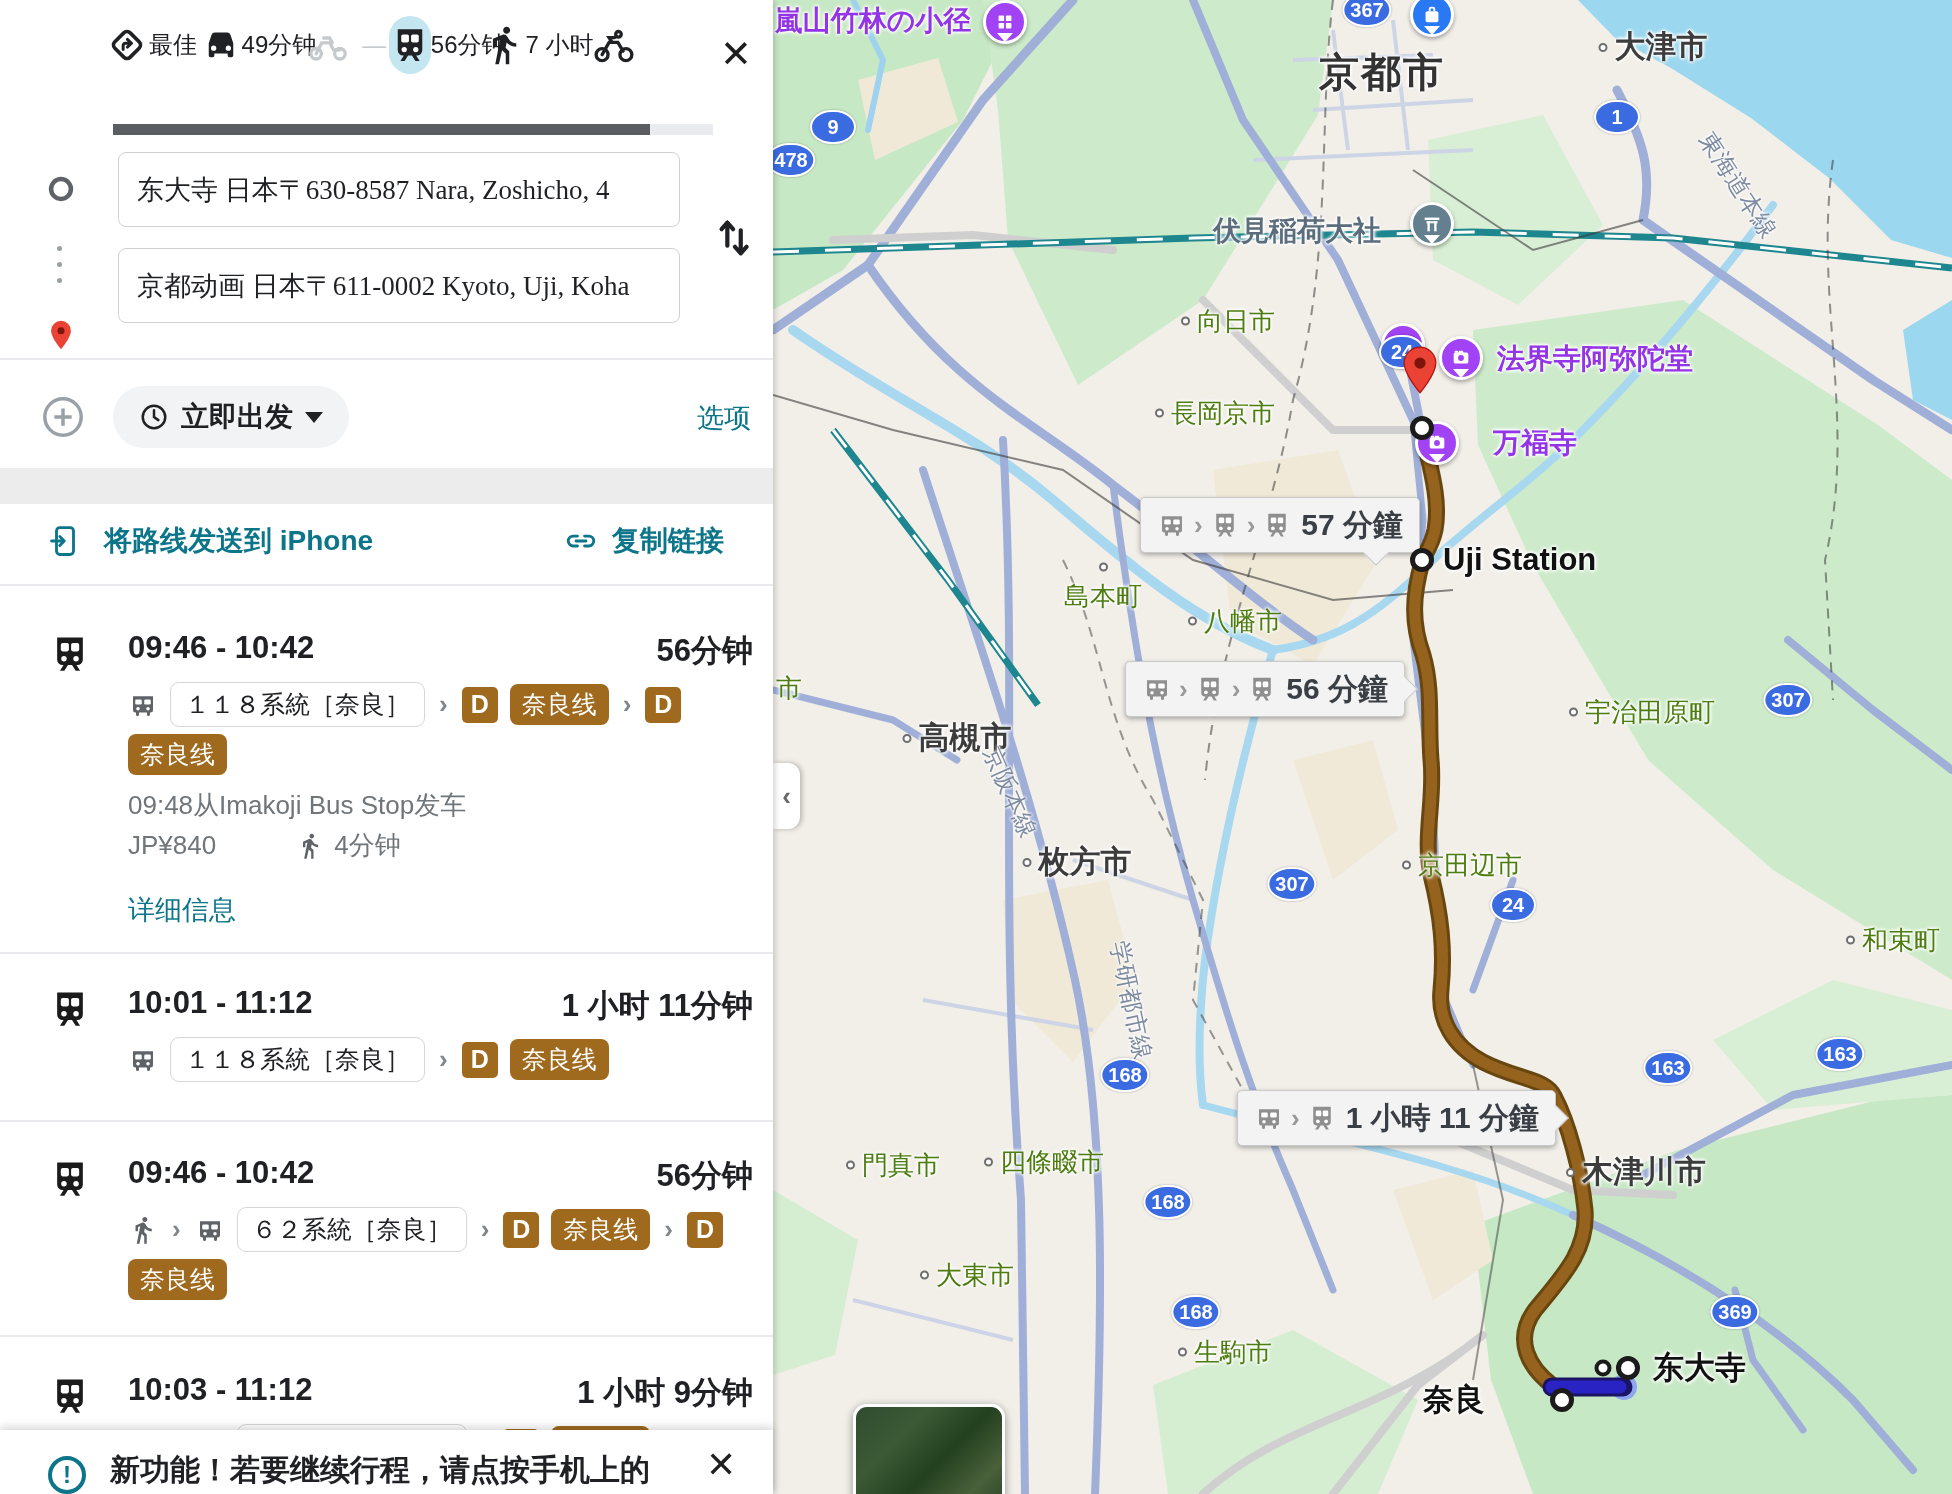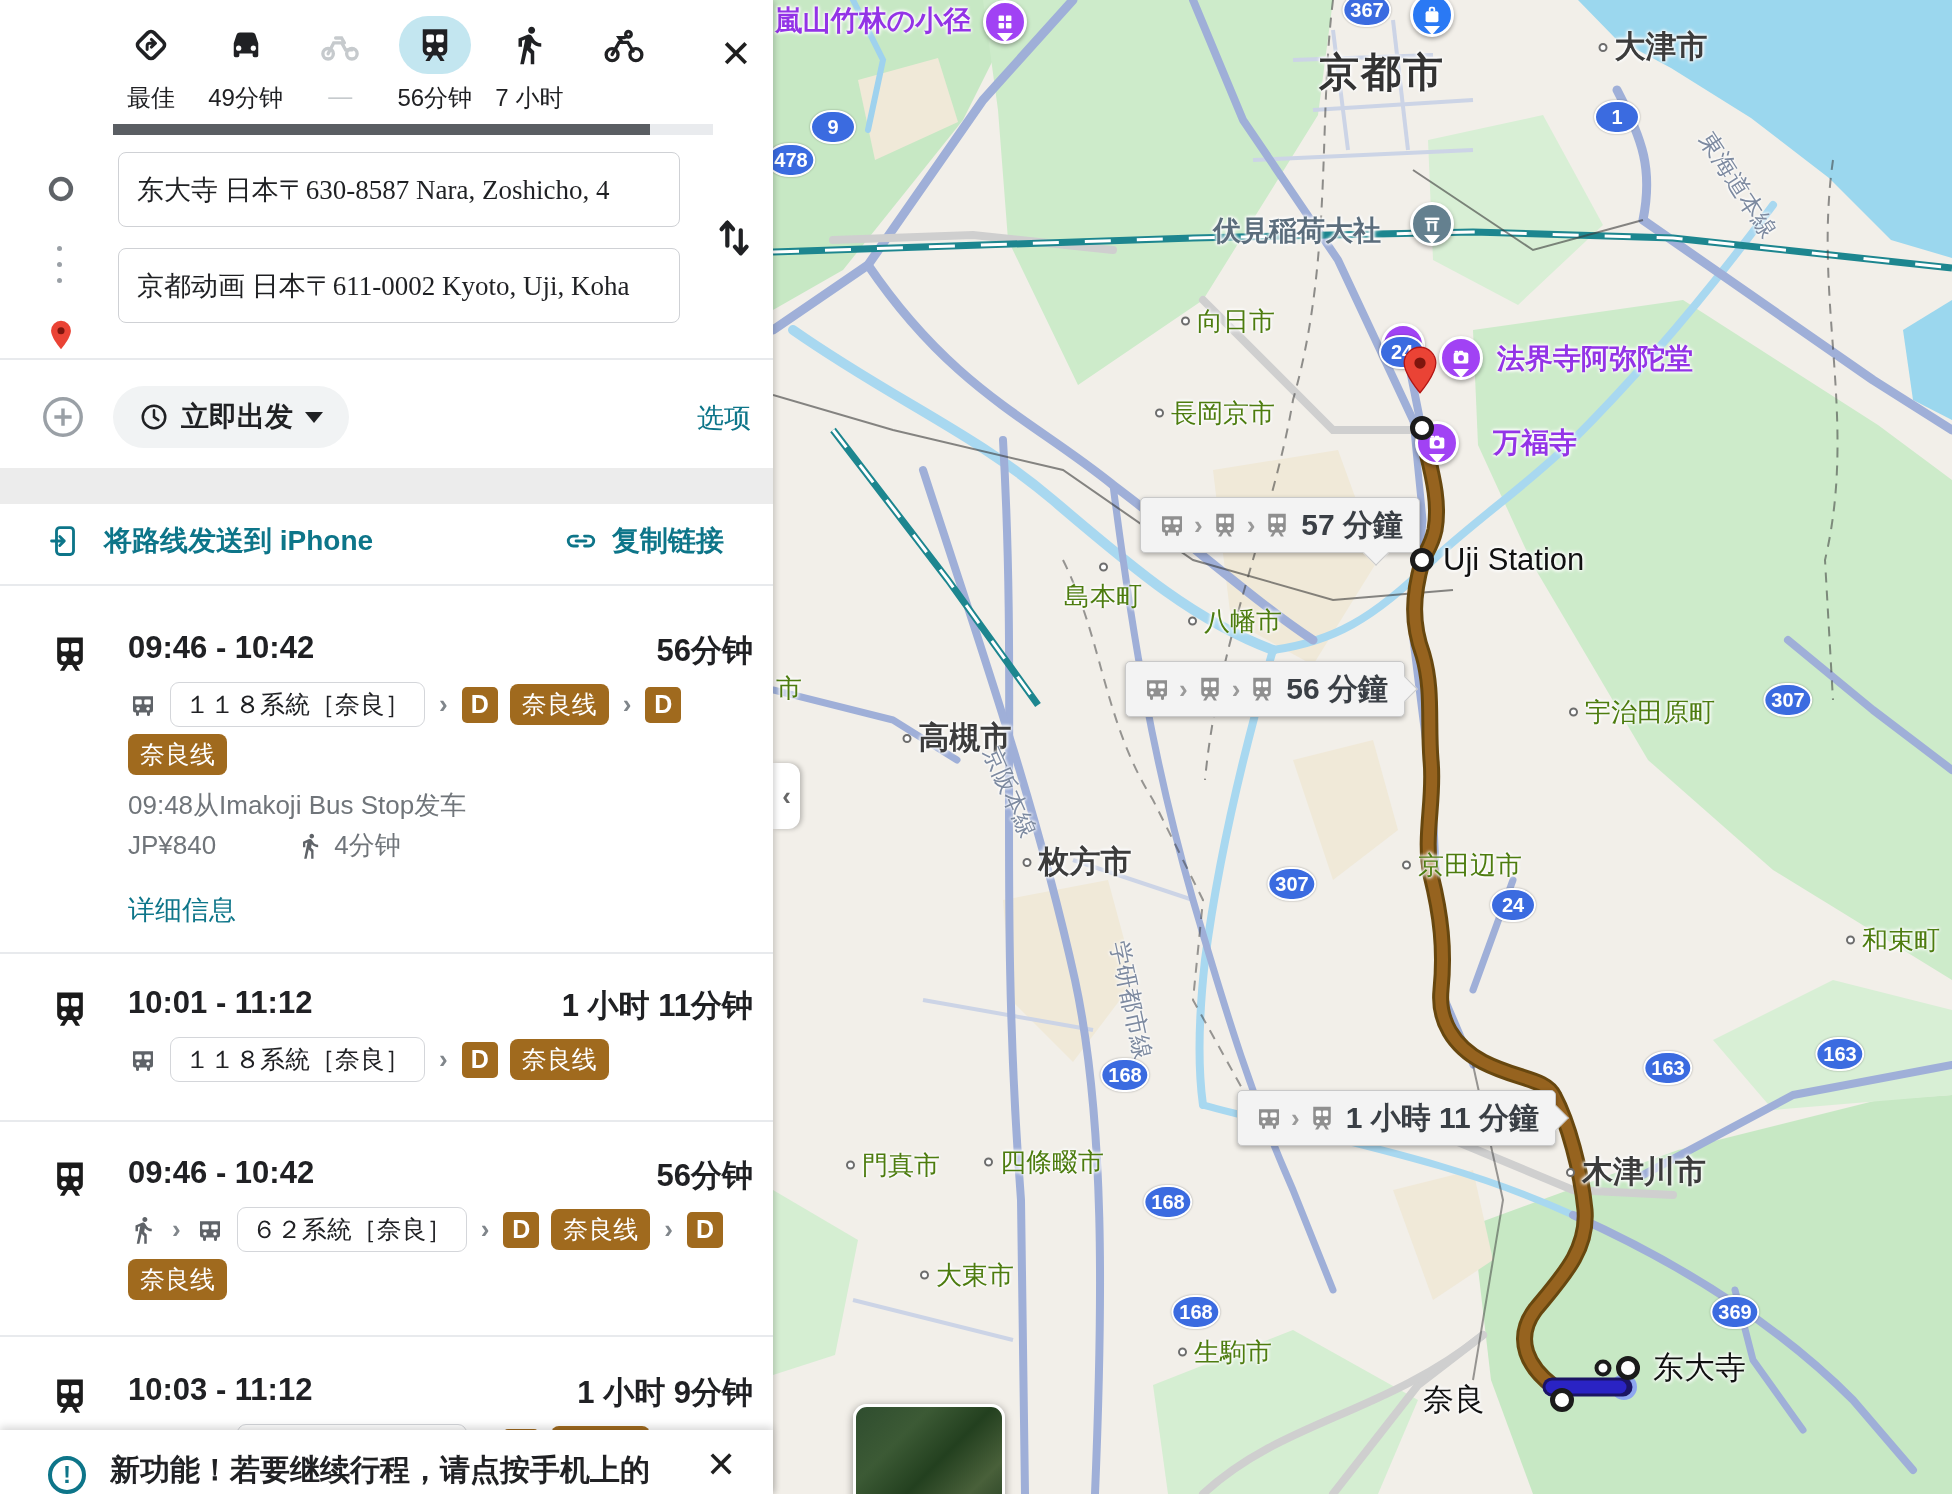--- a/index.html
+++ b/index.html
@@ -12,21 +12,21 @@
   .mlabel{position:absolute;transform:translate(-50%,-50%);display:flex;align-items:center;gap:7px;
     color:#4d7c0f;font-size:26px;white-space:nowrap;
     text-shadow:0 0 3px #fff,0 0 3px #fff,0 0 4px #fff,0 0 4px #fff;}
   .mlabel .cdot{width:9px;height:9px;border:2.5px solid #6d6d6d;background:#fff;border-radius:50%;flex:0 0 auto;}
   .city-big{font-size:31px;font-weight:700;color:#3c3c3c;}
   .city-huge{font-size:40px;font-weight:700;color:#333;letter-spacing:2px;}
   .purple{color:#9334e6;font-weight:600;font-size:28px;}
   .poi-gray{color:#5b6d7c;font-weight:600;font-size:28px;}
   .rail-label{position:absolute;color:#7d8aa0;font-size:24px;white-space:nowrap;font-weight:500;
     text-shadow:0 0 3px #fff,0 0 3px #fff,0 0 4px #fff;}
-  .station-label{color:#111;font-weight:400;font-size:31px;
+  .station-label{color:#111;font-weight:700;font-size:31px;
     text-shadow:0 0 3px #fff,0 0 4px #fff,0 0 4px #fff,0 0 5px #fff;}
   .stn-circle{position:absolute;width:24px;height:24px;background:#fff;border:5.5px solid #1b1b1b;border-radius:50%;transform:translate(-50%,-50%);}
   .stn-circle.sm{width:17px;height:17px;border-width:4.5px;}
   .shield{position:absolute;transform:translate(-50%,-50%);min-width:46px;height:34px;padding:0 6px;background:#3b6be0;
     border:2.5px solid #fff;border-radius:46%/50%;color:#fff;font-weight:700;font-size:20px;
     display:flex;align-items:center;justify-content:center;box-shadow:0 0 2px rgba(0,0,0,.35);}
   .bubble{position:absolute;background:#f3f3f3;border:1.5px solid #c9c9c9;border-radius:5px;
     box-shadow:0 2px 5px rgba(0,0,0,.3);display:flex;align-items:center;gap:9px;padding:0 16px;height:56px;}
   .bubble .bic{width:30px;height:30px;color:#8f8f8f;}
   .bubble .bchev{color:#9a9a9a;font-size:26px;font-weight:700;margin:0 -2px;}
@@ -43,21 +43,21 @@
   #sat{position:absolute;left:80px;top:1404px;width:152px;height:110px;border-radius:14px;border:3px solid #fff;
     box-shadow:0 2px 8px rgba(0,0,0,.4);
     background:linear-gradient(135deg,#2f4d2f 0%,#3c5a35 30%,#23401f 55%,#49603a 80%,#2c4527 100%);}
   #collapse{position:absolute;left:0;top:763px;width:27px;height:66px;background:#fff;border-radius:0 12px 12px 0;
     box-shadow:2px 0 5px rgba(0,0,0,.25);display:flex;align-items:center;justify-content:center;
     color:#676767;font-size:26px;font-weight:700;cursor:pointer;}
 
   
   #sidebar{position:absolute;left:0;top:0;width:773px;height:1494px;background:#fff;z-index:5;box-shadow:2px 0 6px rgba(0,0,0,.18);}
   #modes{position:absolute;left:105px;top:16px;width:565px;display:flex;justify-content:space-between;}
-  .mode{width:92px;display:flex;flex-direction:column;align-items:center;gap:8px;cursor:pointer;}
+  .mode{width:92px;display:flex;flex-direction:row;align-items:center;gap:0;cursor:pointer;}
   .mode .micon{width:72px;height:58px;border-radius:29px;display:flex;align-items:center;justify-content:center;color:#202124;}
   .mode .micon svg{width:42px;height:42px;}
   .mode.sel .micon{background:#c3e6f0;}
   .mode .mlbl{font-size:24px;color:#202124;white-space:nowrap;}
   .mode.dim .micon,.mode.dim .mlbl{color:#c6cacd;}
   #close-x{position:absolute;left:714px;top:32px;width:44px;height:44px;font-size:38px;color:#1f1f1f;display:flex;align-items:center;justify-content:center;cursor:pointer;}
   #pbar{position:absolute;left:113px;top:124px;height:11px;width:600px;background:#e9ebee;}
   #pbar .fill{height:100%;width:537px;background:#5a5e63;}
   .way-icon{position:absolute;left:44px;width:34px;height:34px;}
   .input-box{position:absolute;left:118px;width:562px;height:75px;border:1.6px solid #cfd1d5;border-radius:8px;

